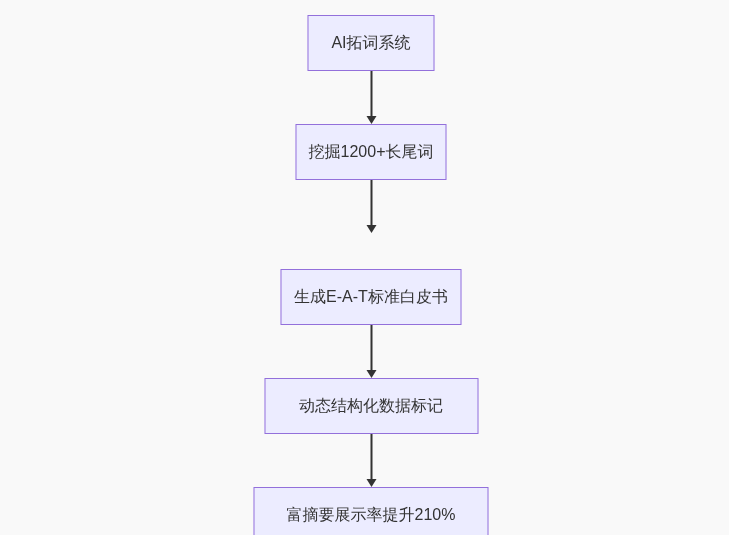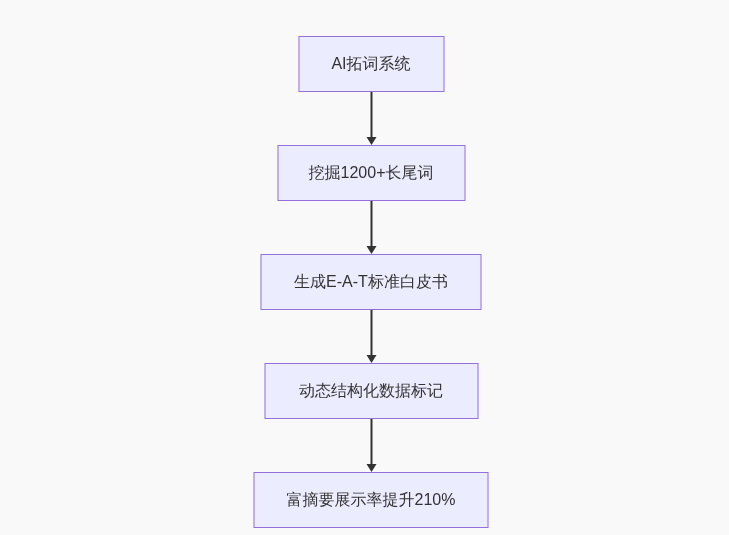--- a/index.html
+++ b/index.html
@@ -30,23 +30,23 @@
     background: #ECECFF;
     border: 1px solid #9370DB;
     display: flex;
     align-items: center;
     justify-content: center;
     font-size: 16px;
     color: #333333;
     white-space: nowrap;
     text-align: center;
   }
-  .node.w1 { width: 146px; margin-top: 21px; }
-  .node.w2 { width: 188px; }
-  .node.w3 { width: 221px; }
+  .node.w1 { width: 127px; }
+  .node.w2 { width: 151px; }
+  .node.w3 { width: 181px; margin-top: 36px; }
   .node.w4 { width: 214px; }
   .node.w5 { width: 235px; justify-content: center; }
   .connector {
     height: 53px;
     display: flex;
     flex-direction: column;
     align-items: center;
   }
   .connector .line {
     width: 2px;

